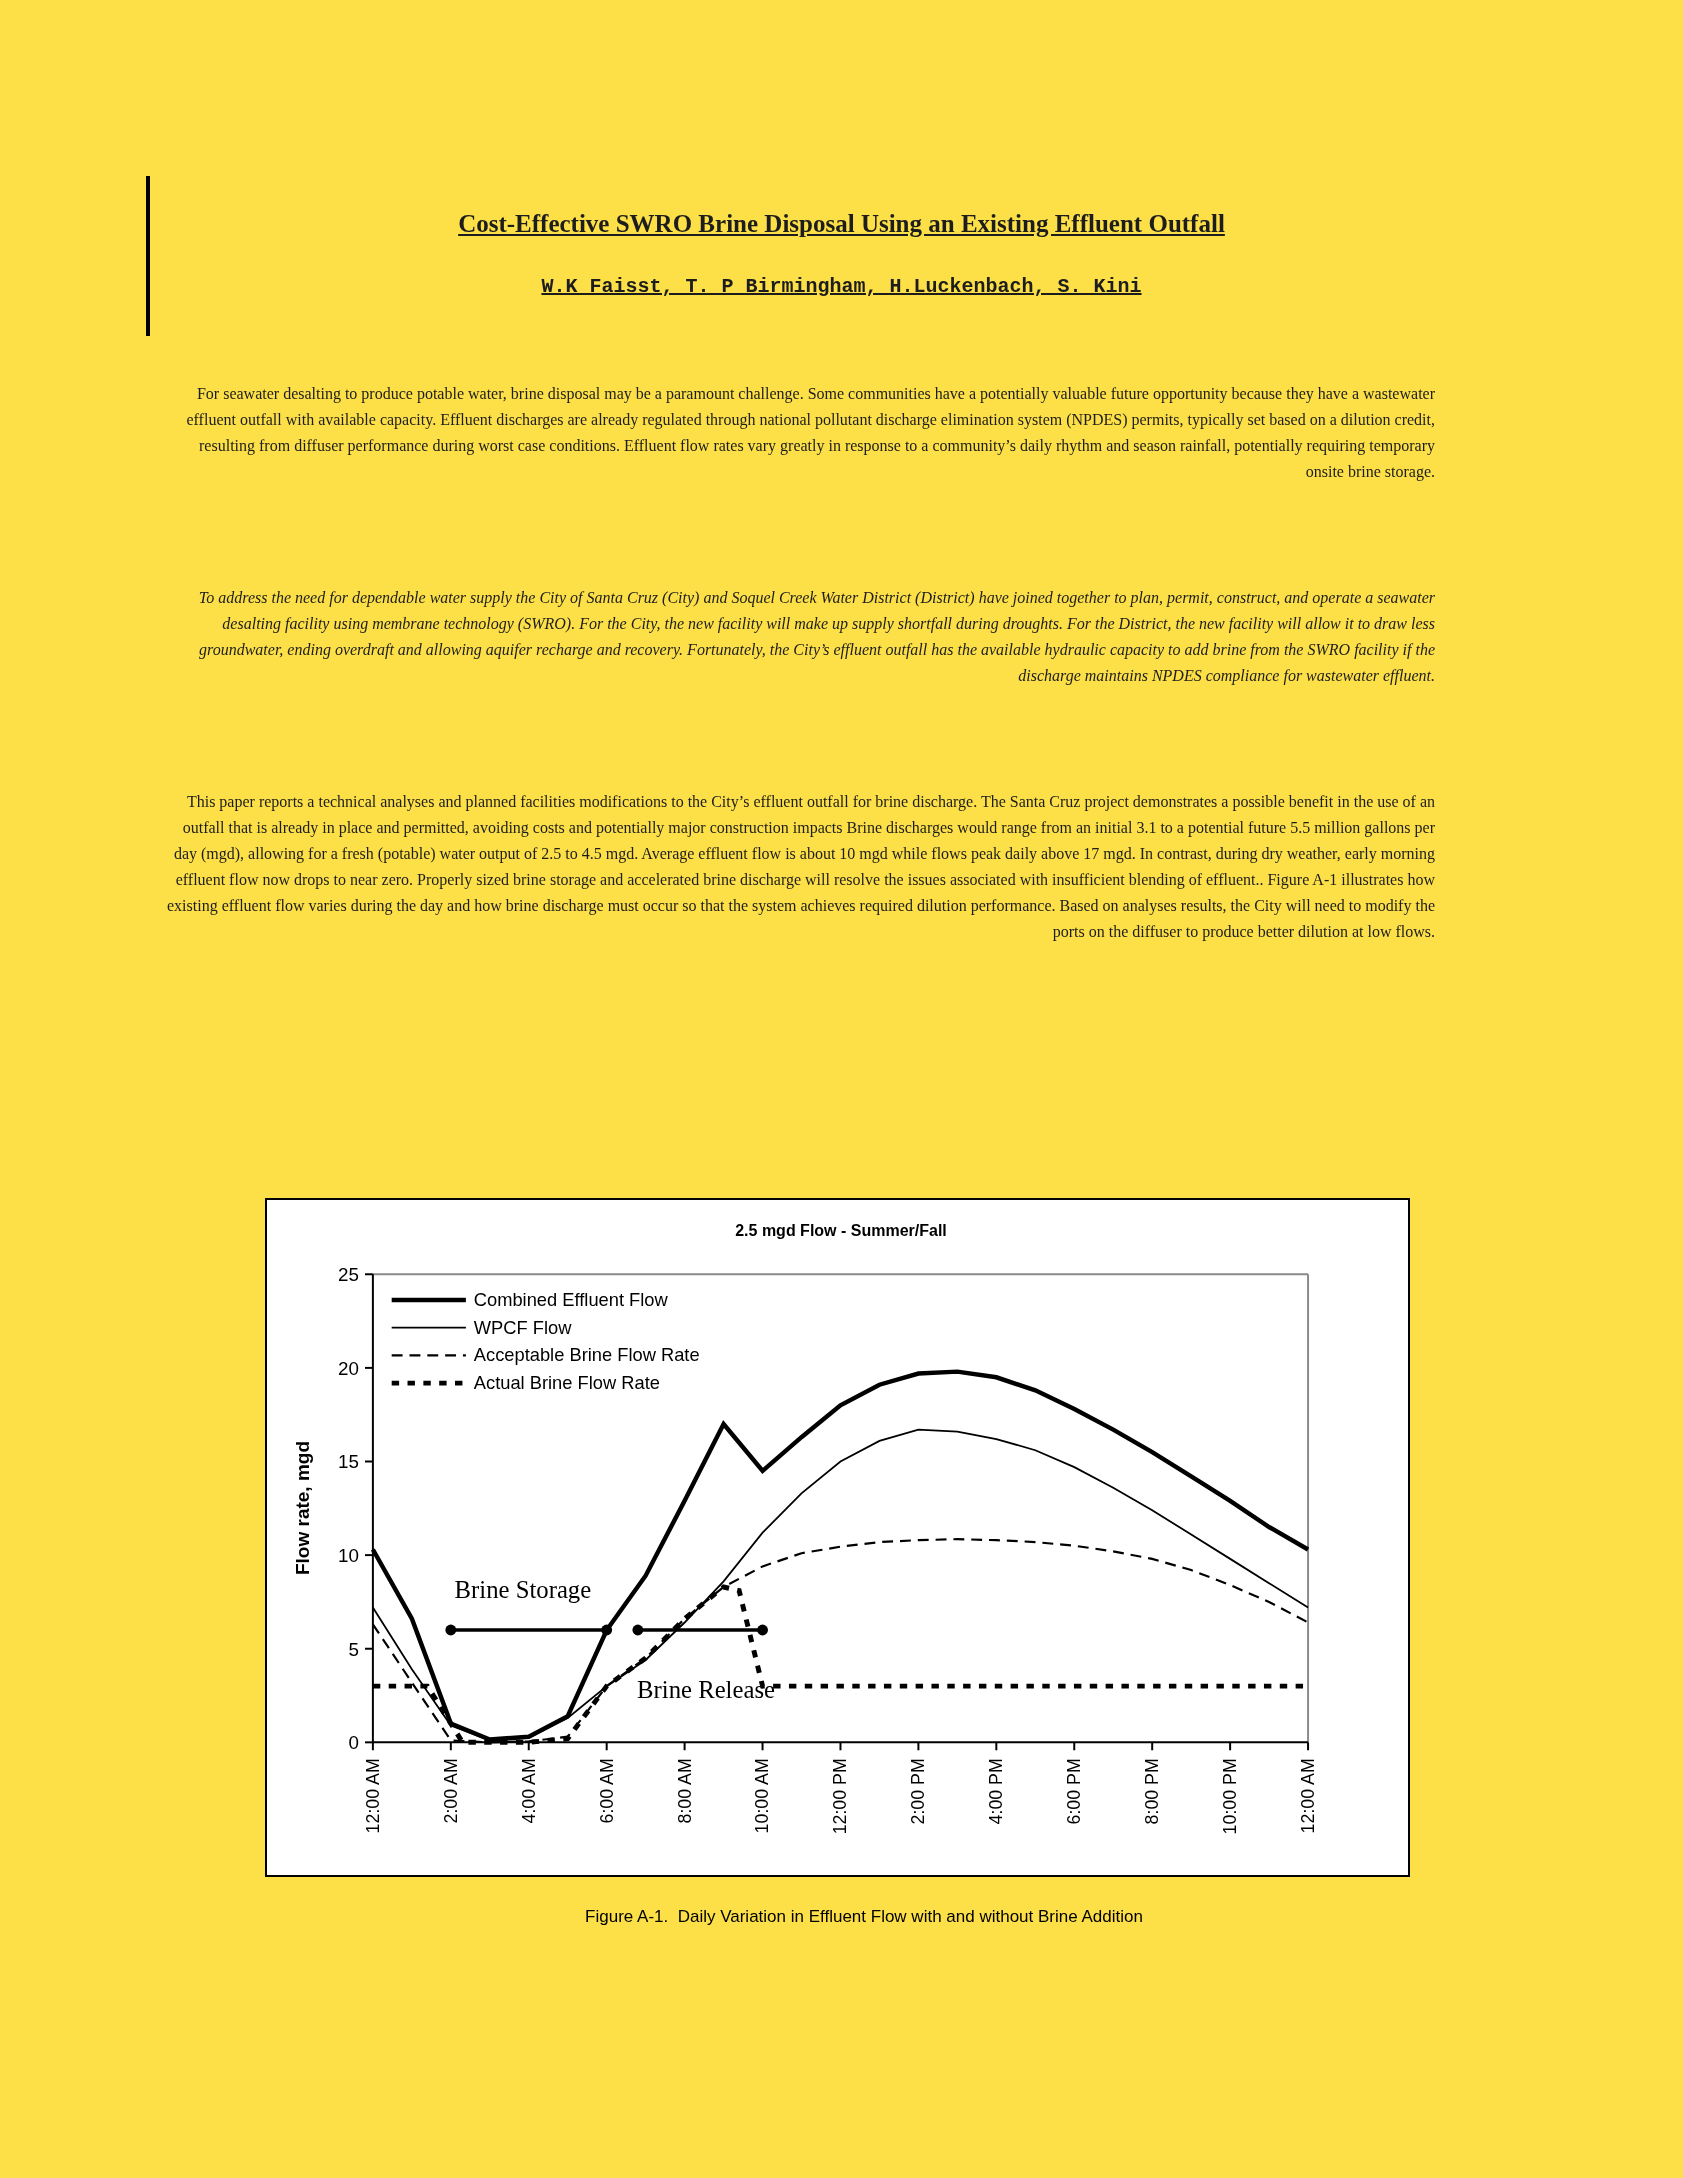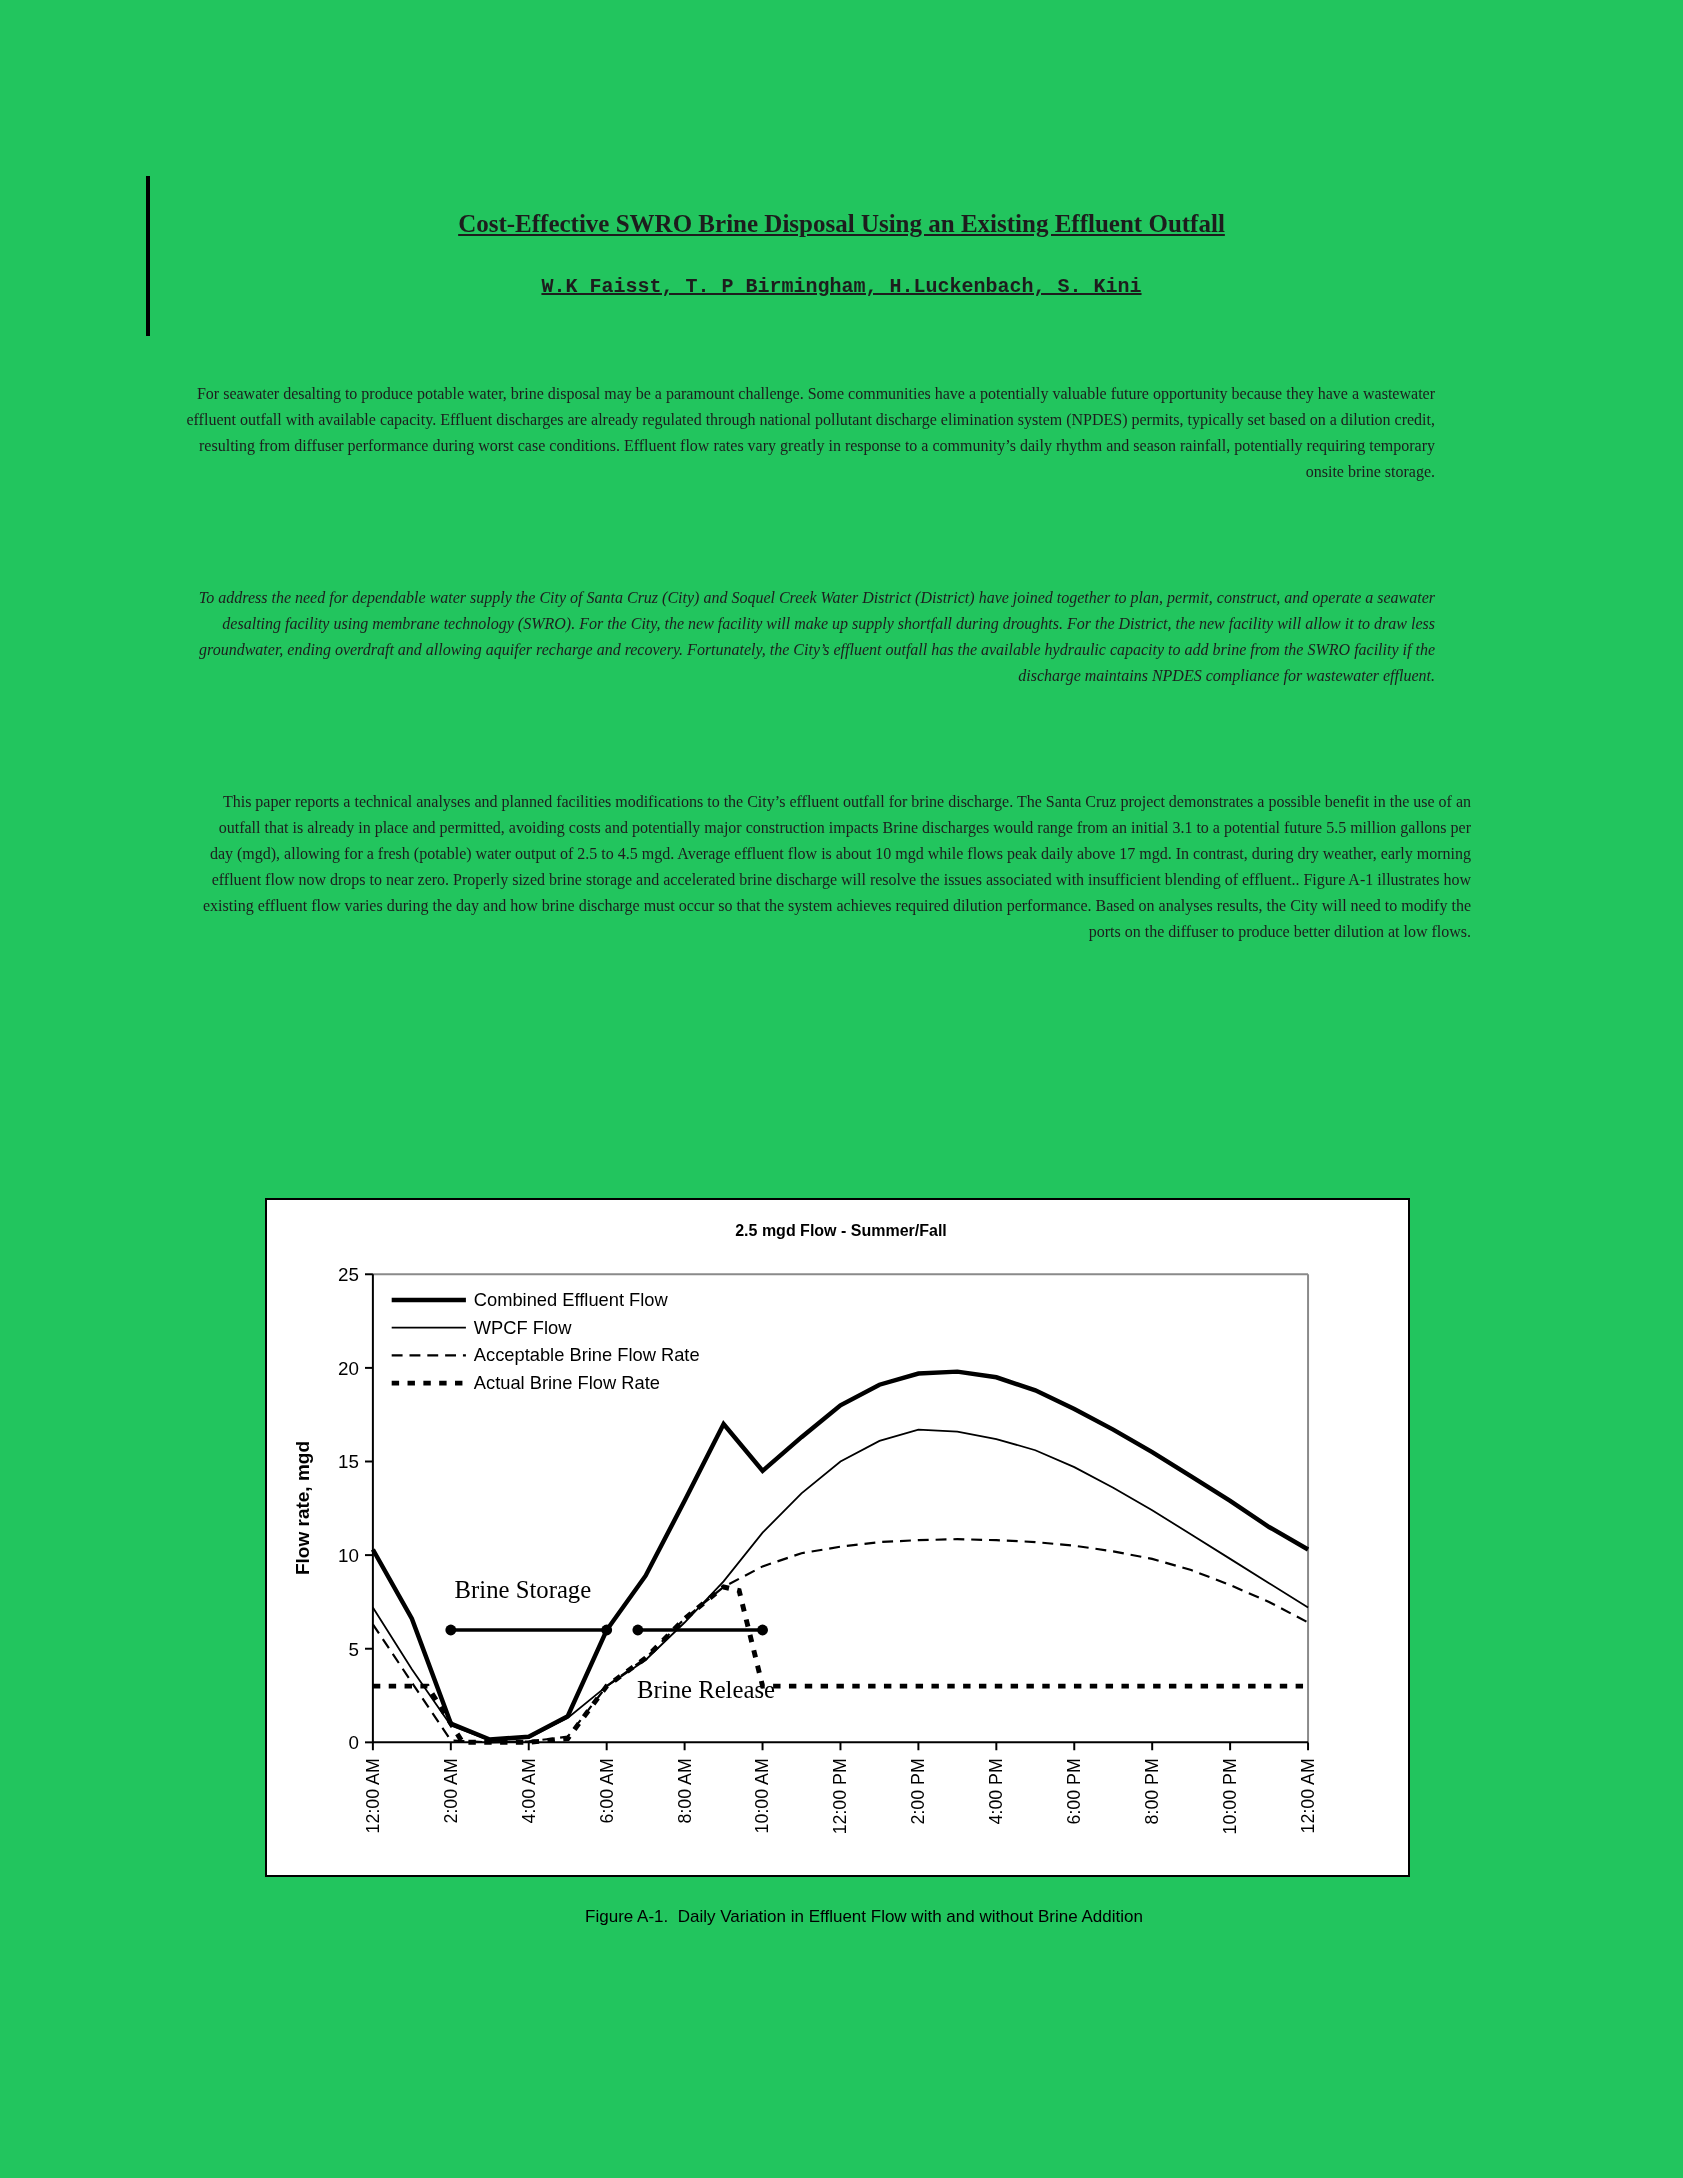--- a/index.html
+++ b/index.html
@@ -1,19 +1,19 @@
 <!DOCTYPE html>
 <html><head>
 <meta charset="utf-8">
 <style>
   html,body{margin:0;padding:0;background:#ffffff;}
   #page{
     position:relative;
     width:1683px;height:2178px;
-    background:#22c55e;
+    background:#fde047;
     font-family:"Liberation Serif", serif;
     color:#1d1d1d;
     overflow:hidden;
   }
   .change-bar{
     position:absolute;left:146px;top:176px;width:4px;height:160px;background:#000;
   }
   .doc-title{
     position:absolute;left:0;right:0;top:210px;
     text-align:center;
@@ -26,21 +26,21 @@
     font-size:20px;font-weight:bold;
     text-decoration:underline;
     font-family:Liberation Mono, monospace;
   }
   .para{
     position:absolute;left:158px;width:1277px;
     font-size:16px;line-height:26px;text-align:right;
   }
   #para-1{top:381px;}
   #para-2{top:585px;font-style:italic;}
-  #para-3{top:789px;margin-left:36px;}
+  #para-3{top:789px;}
   #chart-frame{
     position:absolute;left:265px;top:1198px;width:1145px;height:679px;
     border:2px solid #000;box-sizing:border-box;background:#fff;
     font-family:"Liberation Sans", sans-serif;
   }
   #chart-title{
     position:absolute;left:106px;width:936px;top:22px;
     text-align:center;font-size:16px;font-weight:bold;color:#000;
   }
   #chart-ylabel{

